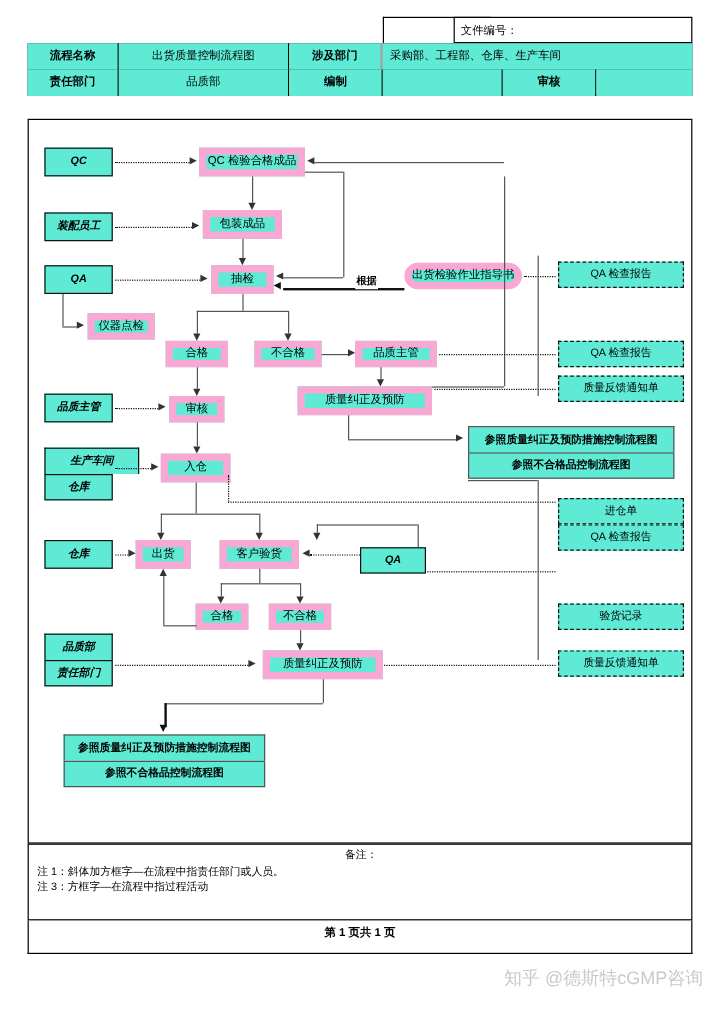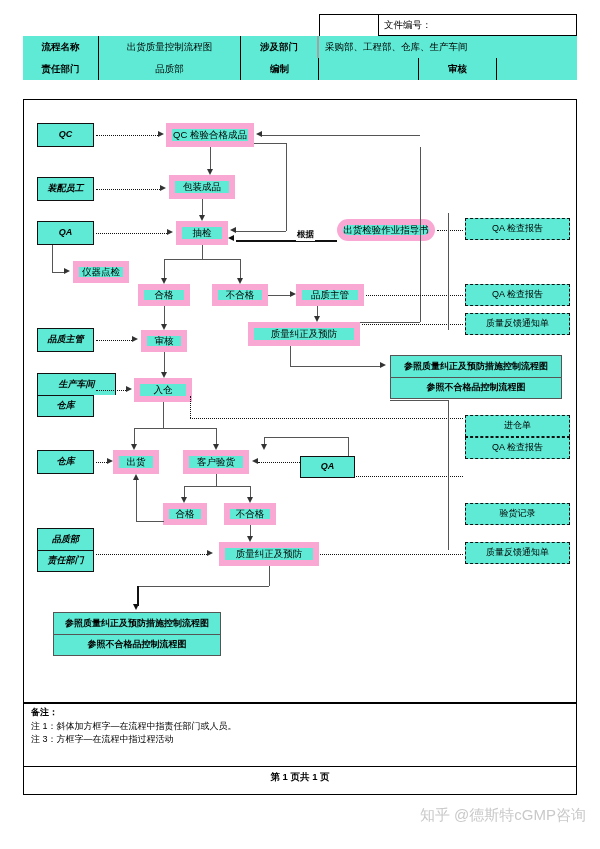--- a/index.html
+++ b/index.html
@@ -59,21 +59,21 @@
         border-left:6px solid #333;}
   .ar-l{border-top:3.5px solid transparent;border-bottom:3.5px solid transparent;
         border-right:6px solid #333;}
   .ar-u{border-left:3.5px solid transparent;border-right:3.5px solid transparent;
         border-bottom:6px solid #333;}
 
   .edgelabel{position:absolute;font-size:8.5px;font-weight:bold;background:#fff;padding:0 1px;}
 
   
   .notes{position:absolute;left:31px;top:706px;width:540px;font-size:9px;line-height:13.5px;}
-  .notes .ttl{font-weight:bold;}
+  .notes .ttl{font-weight:normal;text-align:center;}
   .pagenum{position:absolute;left:0;top:771px;width:554px;text-align:center;
            font-size:9.5px;font-weight:bold;}
   .watermark{position:absolute;left:0;top:806px;width:600px;text-align:right;
              padding-right:14px;box-sizing:border-box;font-size:15px;color:#c9c9c9;}
 </style>
 </head>
 <body>
 
 <div id="page">
 

